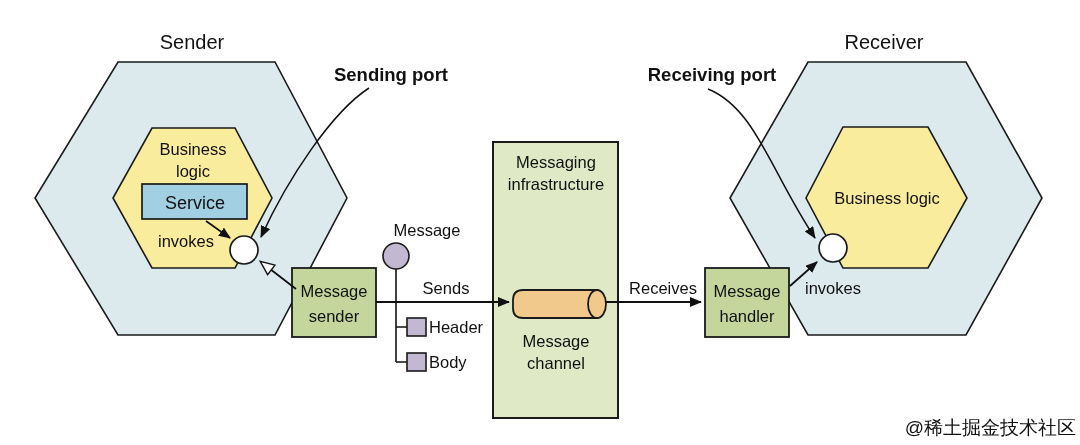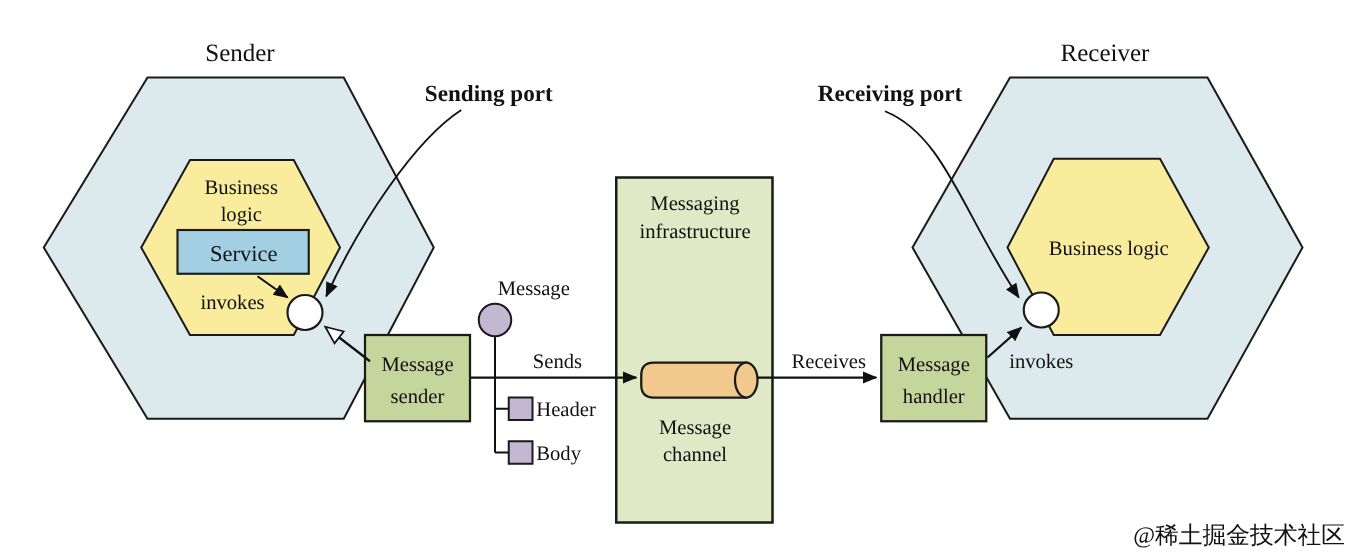--- a/index.html
+++ b/index.html
@@ -1,20 +1,20 @@
 <!DOCTYPE html>
 <html><head>
 <meta charset="utf-8">
 <style>
   html,body{margin:0;padding:0;background:#ffffff;}
   .canvas{
     position:relative;
     width:1080px;height:445px;
     background:#ffffff;
-    font-family:Liberation Serif, serif;
+    font-family:Liberation Sans, sans-serif;
     overflow:hidden;
   }
   svg{display:block;}
   text{fill:#111;}
   .lbl{font-size:16.5px;}
   .lbl-lg{font-size:20px;}
   .lbl-bold{font-size:18.5px;font-weight:bold;}
   .lbl-svc{font-size:18px;}
   .watermark{font-size:19px;}
   .mid{text-anchor:middle;}

